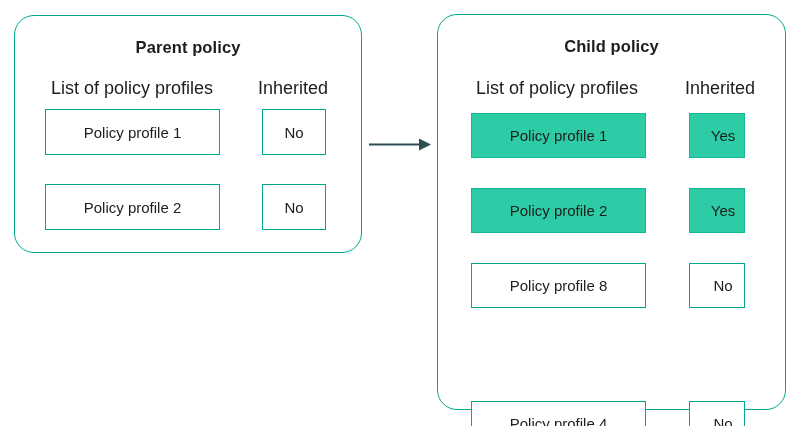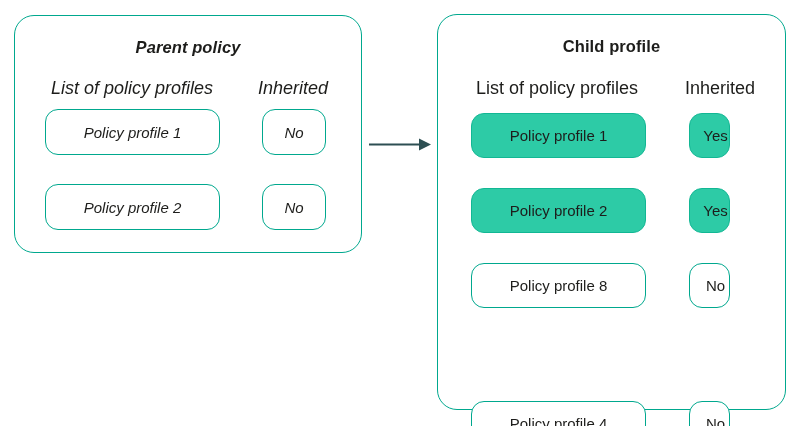--- a/index.html
+++ b/index.html
@@ -21,21 +21,20 @@
     background: #ffffff;
     border: 1.6px solid #00a88e;
     border-radius: 20px;
     box-sizing: border-box;
   }
   .panel-parent {
     left: 14px;
     top: 15px;
     width: 348px;
     height: 238px;
-    font-style: italic;
   }
   .panel-child {
     left: 437px;
     top: 14px;
     width: 349px;
     height: 396px;
   }
   .panel-title {
     position: absolute;
     top: 22px;
@@ -57,36 +56,36 @@
   .hdr-profiles-parent { left: 117px; }
   .hdr-inherited-parent { left: 278px; }
   .hdr-profiles-child { left: 119px; }
   .hdr-inherited-child { left: 282px; }
 
   .pill {
     position: absolute;
     height: 46px;
     box-sizing: border-box;
     border: 1.6px solid #00a88e;
-    border-radius: 13px;
+    border-radius: 0;
     background: #ffffff;
     display: flex;
     align-items: center;
     justify-content: center;
     font-size: 15px;
     white-space: nowrap;
   }
   .pill.filled {
     background: #2dcba6;
     border-color: #12b794;
   }
   .panel-parent .profile-pill { left: 30px;  width: 175px; }
   .panel-parent .inh-pill     { left: 247px; width: 64px;  }
   .panel-child  .profile-pill { left: 33px;  width: 175px; }
-  .panel-child  .inh-pill     { left: 251px; width: 41px; padding-left: 12px;  }
+  .panel-child  .inh-pill     { left: 251px; width: 56px; padding-left: 12px;  }
   .panel-child .pill { height: 45px; }
 
   
   .panel-parent .row-0 { top: 93px; }
   .panel-parent .row-1 { top: 168px; }
   .panel-child  .row-0 { top: 98px; }
   .panel-child  .row-1 { top: 173px; }
   .panel-child  .row-2 { top: 248px; }
   .panel-child  .row-3 { top: 338px; margin-top: 48px; }
 
@@ -116,21 +115,21 @@
   </div>
 
   <div class="arrow-wrap">
     <svg width="72" height="21" viewBox="0 0 72 21">
       <line x1="6" y1="10.5" x2="57" y2="10.5" stroke="#2d4f53" stroke-width="2.2"></line>
       <path d="M56 4.5 L68 10.5 L56 16.5 Z" fill="#2d4f53"></path>
     </svg>
   </div>
 
   <div class="panel panel-child">
-    <div class="panel-title">Child profile</div>
+    <div class="panel-title">Child policy</div>
     <div class="col-header hdr-profiles-child">List of policy profiles</div>
     <div class="col-header hdr-inherited-child">Inherited</div>
 
     <div class="pill profile-pill filled row-0">Policy profile 1</div>
     <div class="pill inh-pill filled row-0">Yes</div>
 
     <div class="pill profile-pill filled row-1">Policy profile 2</div>
     <div class="pill inh-pill filled row-1">Yes</div>
 
     <div class="pill profile-pill row-2">Policy profile 8</div>

